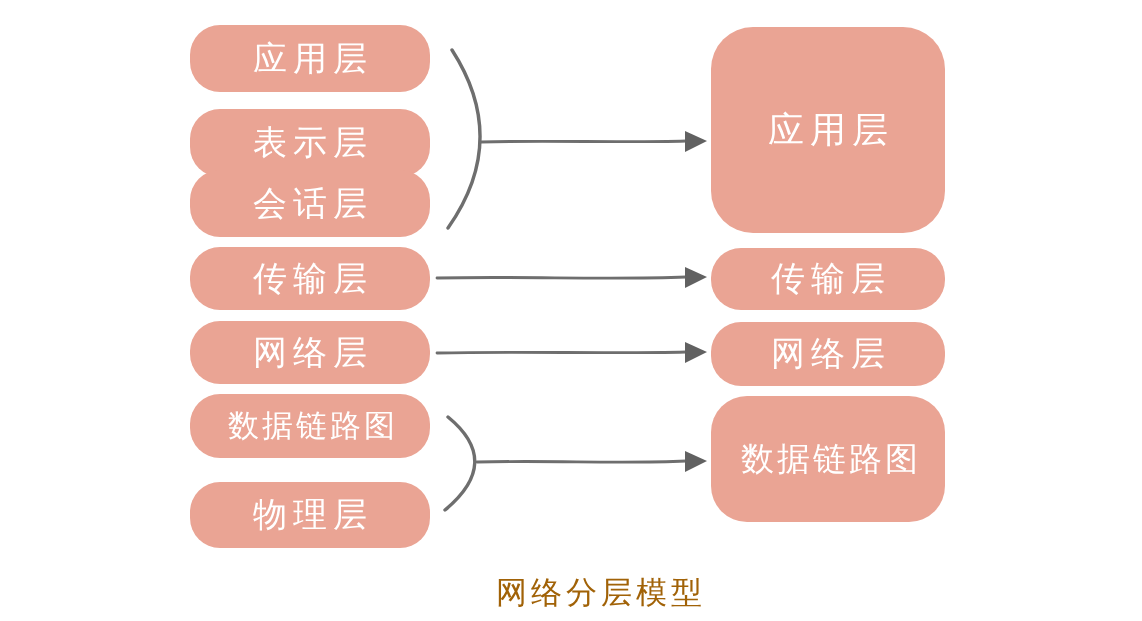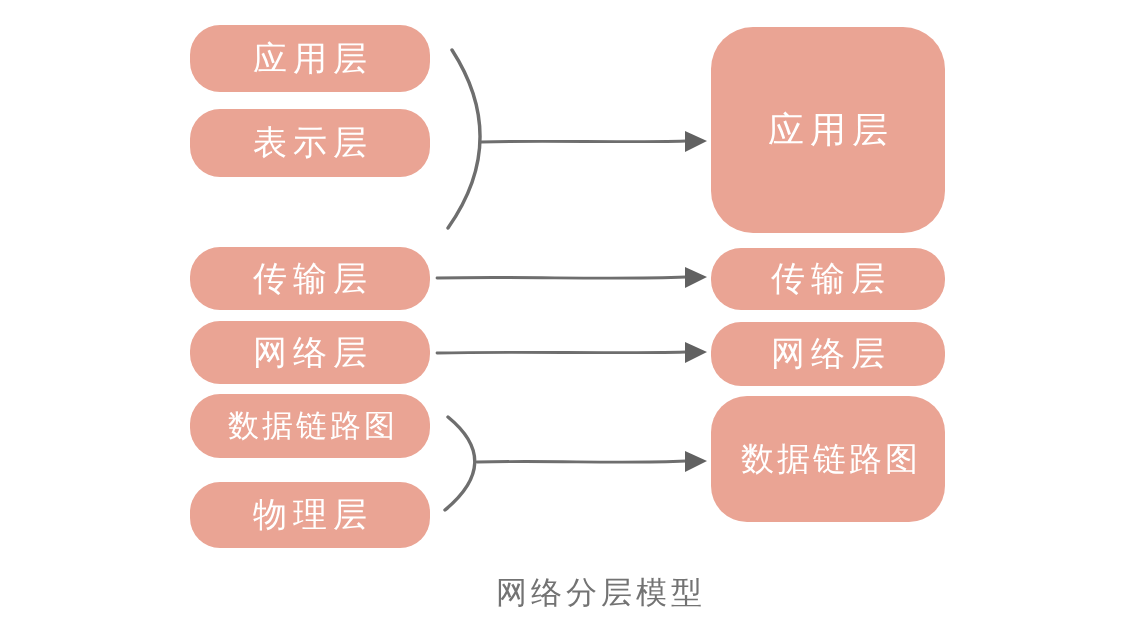--- a/index.html
+++ b/index.html
@@ -52,32 +52,33 @@
     pointer-events: none;
   }
   .caption {
     position: absolute;
     left: 421px;
     top: 572px;
     width: 360px;
     text-align: center;
     font-size: 31px;
     letter-spacing: 4px;
-    color: #737373;
+    color: #a16207;
     font-weight: 400;
     white-space: nowrap;
   }
 </style>
 </head>
 <body>
 
 <div class="canvas">
 
   <div class="layer-box lbox lb0">应用层</div>
   <div class="layer-box lbox lb1">表示层</div>
+  <div class="layer-box lbox lb2">会话层</div>
   <div class="layer-box lbox lb3">传输层</div>
   <div class="layer-box lbox lb4">网络层</div>
   <div class="layer-box lbox lb5">数据链路图</div>
   <div class="layer-box lbox lb6">物理层</div>
 
   <div class="layer-box rbox rb0">应用层</div>
   <div class="layer-box rbox rb1">传输层</div>
   <div class="layer-box rbox rb2">网络层</div>
   <div class="layer-box rbox rb3">数据链路图</div>
 

